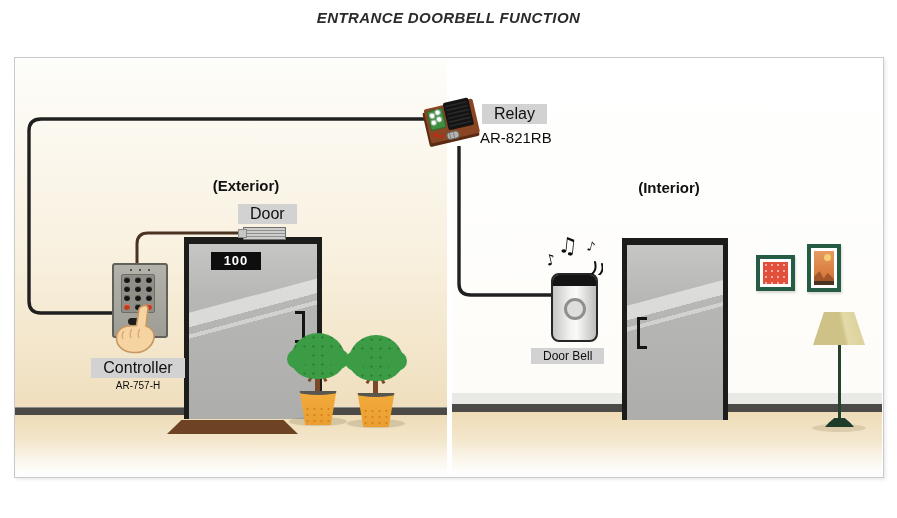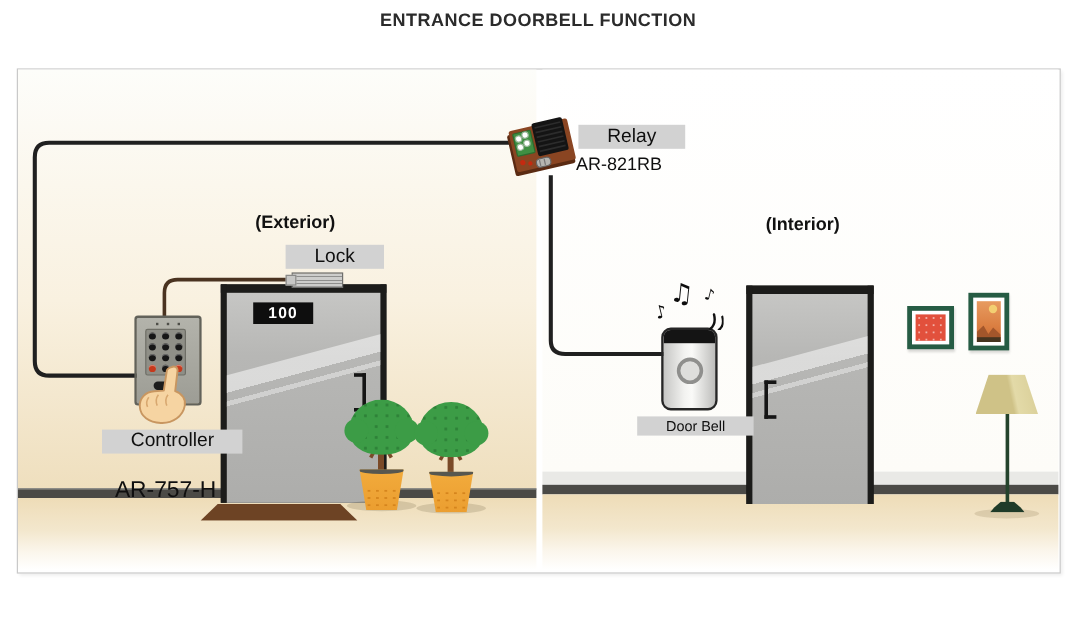--- a/index.html
+++ b/index.html
@@ -1,39 +1,39 @@
 <!DOCTYPE html>
 <html><head>
 <meta charset="utf-8">
 <style>
   html,body{margin:0;padding:0;background:#fff;}
   .stage{position:relative;width:897px;height:518px;background:#fff;overflow:hidden;
          font-family:"Liberation Sans",sans-serif;}
   .title{position:absolute;top:9px;left:0;width:100%;text-align:center;
-         font-size:15px;font-weight:bold;color:#2b2b2b;letter-spacing:.4px;}
+         font-size:15px;font-weight:bold;color:#2b2b2b;letter-spacing:.4px;font-style:italic;}
   .diagram-box{position:absolute;left:14px;top:57px;width:868px;height:419px;
          background:#fff;border:1px solid #c9c9c9;box-shadow:2px 2px 3px rgba(0,0,0,.08);}
   .scene{position:absolute;top:58px;height:417px;}
   .scene-exterior{left:15px;width:432px;}
   .scene-interior{left:452px;width:430px;}
   .layer{position:absolute;left:0;right:0;}
   .ext-wall{top:0;height:349px;background:linear-gradient(180deg,#fdfdfa 0%,#f9f1e0 55%,#efdfbe 100%);}
   .ext-baseboard{top:349px;height:7px;background:#4b4a46;border-top:1px solid #8d8d89;}
   .floor{background:linear-gradient(180deg,#eedcb7 0%,#f3e7cd 45%,#fbf6ec 75%,#ffffff 100%);}
   .ext-floor{top:357px;bottom:0;}
   .int-wall{top:0;height:335px;background:linear-gradient(180deg,#ffffff,#fdfcf8);}
   .int-strip{top:335px;height:11px;background:#e9e9e6;}
   .int-baseboard{top:346px;height:8px;background:#4b4a46;}
   .int-floor{top:354px;bottom:0;}
   .wires{position:absolute;left:0;top:0;z-index:2;pointer-events:none;}
   .wires path{fill:none;stroke:#202020;stroke-width:3.4;}
   .wires path.lockwire{stroke:#4a3320;stroke-width:3;}
   .dev{position:absolute;z-index:3;}
   .cap{position:absolute;z-index:4;color:#0f0f0f;}
-  .chip{display:inline-block;background:#d2d2d2;padding:1px 24px;}
+  .chip{display:inline-block;background:#d2d2d2;padding:1px 12px;}
   .section-label{position:absolute;z-index:4;font-weight:bold;font-size:15px;color:#111;
          width:120px;text-align:center;}
   
   .door{border:5px solid #1c1c1a;border-top-width:7px;border-bottom:0;background:#1c1c1a;}
   .door-ext{left:184px;top:237px;width:100px;height:175px;padding-left:28px;}
   .door-int{left:622px;top:238px;width:96px;height:175px;}
   .door-leaf{position:absolute;inset:0;overflow:hidden;
          background:linear-gradient(180deg,#c6c6c4 0%,#b7b7b5 30%,#adadab 100%);}
   .door-shine{position:absolute;left:-35px;width:200px;height:34px;transform:rotate(-15deg);
          background:linear-gradient(180deg,rgba(255,255,255,.5) 0 14px,rgba(255,255,255,0) 14px 21px,
@@ -78,21 +78,21 @@
          transform:translateX(-50%);box-shadow:-9px 0 #4e4e48,9px 0 #4e4e48;}
   .keypad{position:absolute;left:7px;top:9px;width:34px;height:39px;box-sizing:border-box;
          background:#8f8f87;border:1px solid #6e6e66;border-radius:2px;padding:3px 4px;
          display:grid;grid-template-columns:repeat(3,6px);gap:3px 5px;justify-content:center;align-content:center;}
   .key{width:6px;height:6px;border-radius:50%;background:#161616;box-shadow:inset 0 1px rgba(255,255,255,.35);}
   .key-red{background:#c5391c;}
   .ctl-btn{position:absolute;left:14px;top:53px;width:18px;height:7px;background:#1d1d1d;border-radius:4px;}
   .hand{left:97px;top:304px;width:62px;height:60px;z-index:4;}
   .ctl-caption{left:85px;top:358px;width:106px;text-align:center;}
   .ctl-caption .chip{font-size:16px;text-align:right;}
-  .ctl-model{margin-top:20px;font-size:19px;}
+  .ctl-model{margin-top:2px;font-size:10px;}
   
   .relay-device{left:418px;top:92px;width:64px;height:60px;}
   .relay-caption{left:482px;top:104px;} .relay-caption .chip{font-size:16px;}
   .relay-model{left:480px;top:129px;font-size:15px;}
   
   .doorbell{left:551px;top:273px;width:43px;height:65px;border:2px solid #262626;border-radius:8px;
          overflow:hidden;background:linear-gradient(90deg,#c6c6c4 0%,#f2f2f0 40%,#fafaf8 55%,#bdbdbb 100%);}
   .doorbell-top{position:absolute;top:0;left:0;right:0;height:11px;background:#141414;}
   .doorbell-button{position:absolute;left:50%;top:23px;transform:translateX(-50%);width:22px;height:22px;
          border-radius:50%;background:#dededc;border:3px solid #8f8f8d;box-sizing:border-box;}
@@ -160,21 +160,21 @@
       <div class="door-shine shine-ext"></div>
       <div class="door-sign">
         <span>100</span>
       </div>
       <div class="handle handle-right"></div>
     </div>
   </div>
 
   <div class="dev lock-device"></div>
   <div class="cap" style="left:238px;top:204px;">
-    <span class="chip" style="font-size:16px;">Lock</span>
+    <span class="chip" style="font-size:16px;">Door</span>
   </div>
 
   <div class="dev doormat"></div>
 
   <div class="plant plant-a">
     <div class="plant-shadow"></div>
     <div class="trunk"></div>
     <div class="bush"></div>
     <div class="pot"></div>
   </div>

